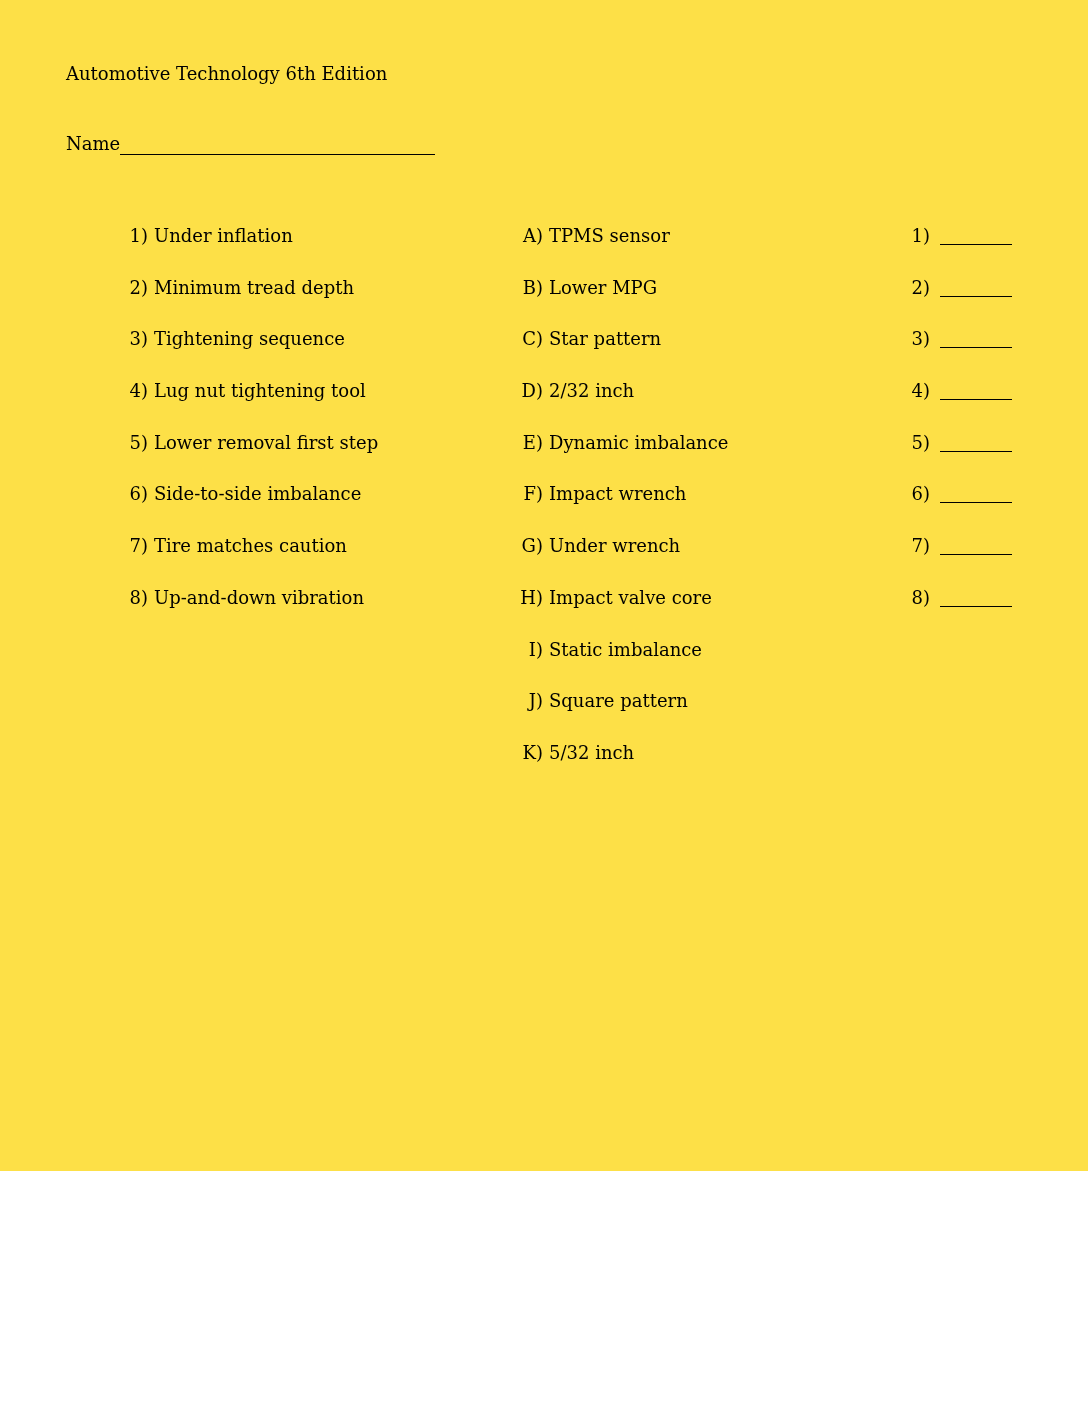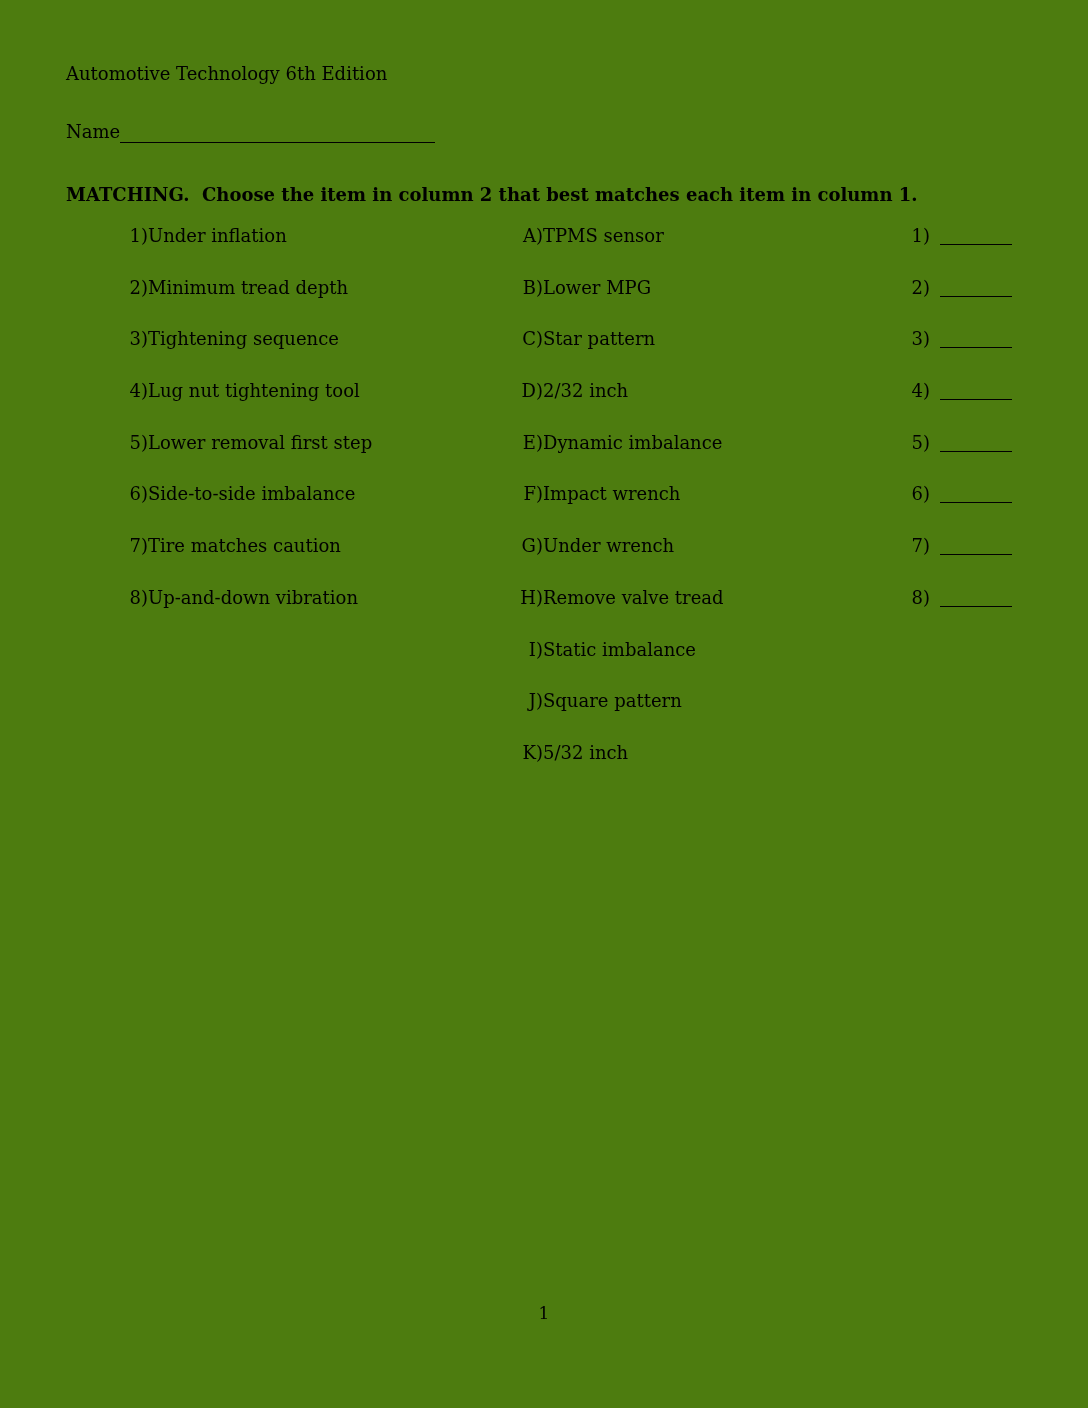--- a/index.html
+++ b/index.html
@@ -4,30 +4,30 @@
 <style>
   * { margin: 0; padding: 0; box-sizing: border-box; }
   html, body { background: #ffffff; }
   body {
     width: 1088px; height: 1408px;
     font-family: "DejaVu Serif", "Liberation Serif", serif;
     color: #000000;
   }
   .page {
     position: relative;
-    width: 1088px; height: 1408px;
-    background: #4d7c0f;
+    width: 1088px; height: 1171px;
+    background: #fde047;
     overflow: hidden;
   }
   .header {
     position: absolute; left: 66px; top: 63px;
     font-size: 18px; line-height: 21px;
   }
   .name-row {
-    position: absolute; left: 66px; top: 121px;
+    position: absolute; left: 66px; top: 133px;
     font-size: 18px; line-height: 22px;
     display: flex; align-items: flex-start;
   }
   .name-line {
     display: inline-block;
     width: 315px; height: 22px;
     border-bottom: 1.5px solid #000000;
   }
   .instruction {
     position: absolute; left: 66px; top: 184px;
@@ -36,21 +36,21 @@
   }
   .col { position: absolute; top: 224px; font-size: 18px; }
   .col1 { left: 126px; }
   .col2 { left: 505px; }
   .col3 { left: 908px; }
   .row { height: 51.7px; display: flex; align-items: flex-start; line-height: 23px; }
   .num { display: inline-block; text-align: right; white-space: nowrap; }
   .col1 .num { width: 22px; }
   .col2 .num { width: 38px; }
   .col3 .num { width: 22px; }
-  .label { white-space: nowrap; }
+  .label { margin-left: 6px; white-space: nowrap; }
   .blank {
     display: inline-block;
     width: 72px; height: 21px;
     border-bottom: 1.5px solid #000000;
     margin-left: 10px;
   }
   .pagenum {
     position: absolute; left: 0; top: 1303px;
     width: 1088px; text-align: center;
     font-size: 17px;
@@ -63,21 +63,20 @@
 
   <div class="header">
     <div>Automotive Technology 6th Edition</div>
   </div>
 
   <div class="name-row">
     <span>Name</span>
       <span class="name-line"></span>
   </div>
 
-  <div class="instruction">MATCHING.  Choose the item in column 2 that best matches each item in column 1.</div>
 
   <div class="col col1">
 
       <div class="row">
         <span class="num">1)</span>
         <span class="label">Under inflation</span>
       </div>
 
       <div class="row">
         <span class="num">2)</span>
@@ -147,21 +146,21 @@
         <span class="label">Impact wrench</span>
       </div>
 
       <div class="row">
         <span class="num">G)</span>
         <span class="label">Under wrench</span>
       </div>
 
       <div class="row">
         <span class="num">H)</span>
-        <span class="label">Remove valve tread</span>
+        <span class="label">Impact valve core</span>
       </div>
 
       <div class="row">
         <span class="num">I)</span>
         <span class="label">Static imbalance</span>
       </div>
 
       <div class="row">
         <span class="num">J)</span>
         <span class="label">Square pattern</span>

